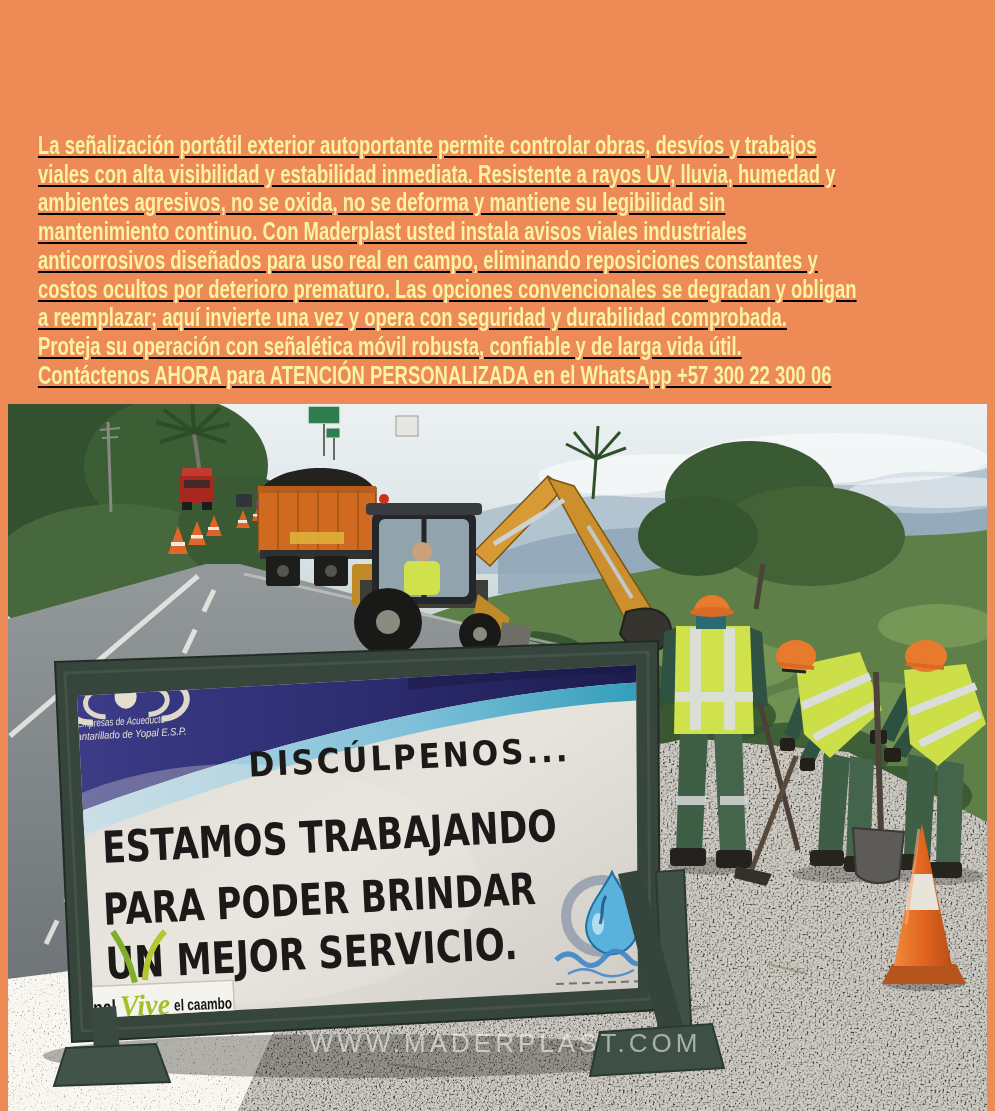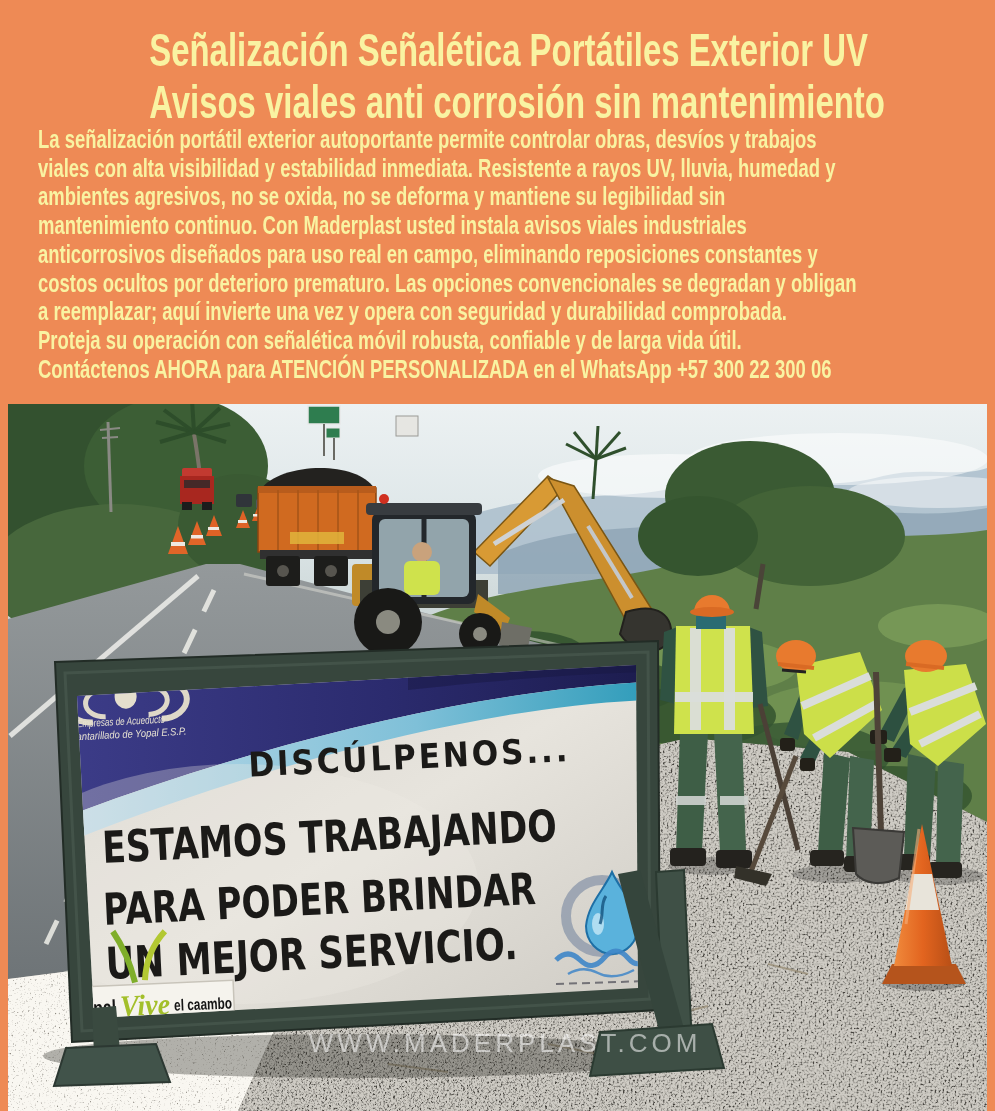--- a/index.html
+++ b/index.html
@@ -1,35 +1,31 @@
 <!DOCTYPE html>
 <html><head>
 <meta charset="utf-8">
 <style>
   html,body{margin:0;padding:0;background:#666;}
   .page{position:relative;width:995px;height:1111px;background:#EE8A55;overflow:hidden;
         font-family:"Liberation Sans",sans-serif;}
   .title-block{position:absolute;top:24px;left:0;width:995px;}
   .title-line{font-size:47px;font-weight:bold;color:#F9F3A2;text-align:center;line-height:52px;
         white-space:nowrap;transform:scaleX(.70);transform-origin:50% 50%;}
-  .body-block{position:absolute;top:125px;left:38px;width:940px;}
+  .body-block{position:absolute;top:131px;left:38px;width:940px;text-decoration:underline;}
   .body-line{font-size:26px;font-weight:bold;color:#F9F3A2;line-height:28.7px;white-space:nowrap;
         transform:scaleX(.71);transform-origin:0 50%;}
   .photo{position:absolute;top:404px;left:8px;right:8px;bottom:0;background:#9aa49e;}
   .photo svg{display:block;width:100%;height:100%;}
 </style>
 </head>
 <body>
 
 <div class="page">
 
-  <div class="title-block">
-    <div class="title-line">Señalización Señalética Portátiles Exterior UV</div>
-    <div class="title-line">Avisos viales anti corrosión sin mantenimiento</div>
-  </div>
 
   <div class="body-block">
     <div class="body-line">La señalización portátil exterior autoportante permite controlar obras, desvíos y trabajos</div>
     <div class="body-line">viales con alta visibilidad y estabilidad inmediata. Resistente a rayos UV, lluvia, humedad y</div>
     <div class="body-line">ambientes agresivos, no se oxida, no se deforma y mantiene su legibilidad sin</div>
     <div class="body-line">mantenimiento continuo. Con Maderplast usted instala avisos viales industriales</div>
     <div class="body-line">anticorrosivos diseñados para uso real en campo, eliminando reposiciones constantes y</div>
     <div class="body-line">costos ocultos por deterioro prematuro. Las opciones convencionales se degradan y obligan</div>
     <div class="body-line">a reemplazar; aquí invierte una vez y opera con seguridad y durabilidad comprobada.</div>
     <div class="body-line">Proteja su operación con señalética móvil robusta, confiable y de larga vida útil.</div>

